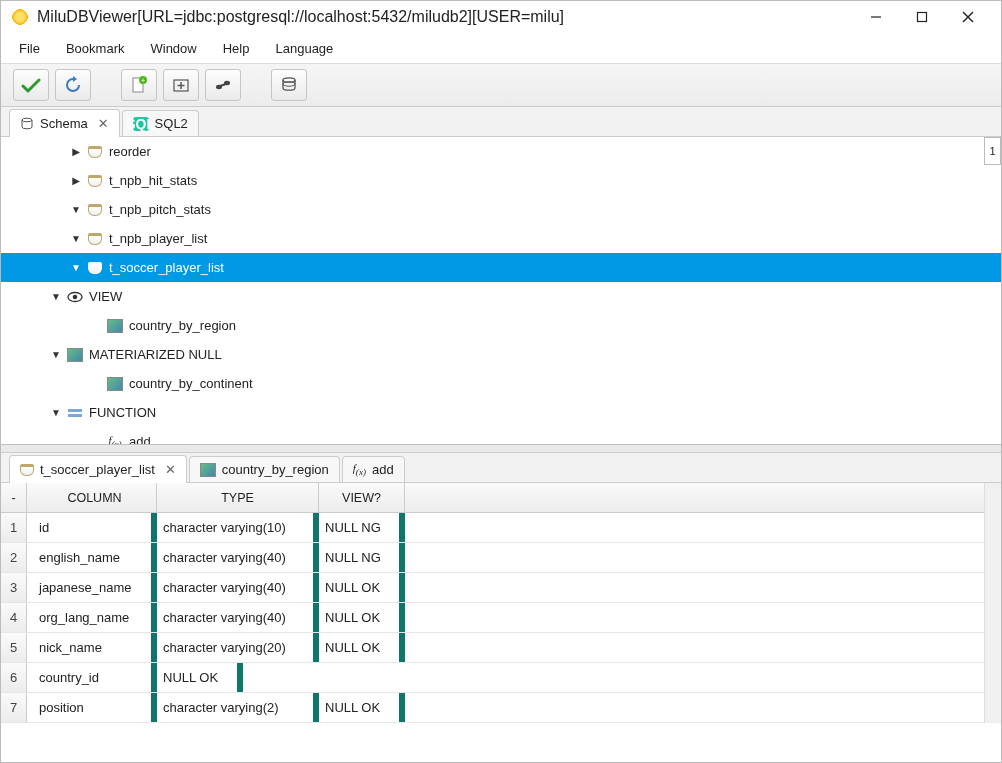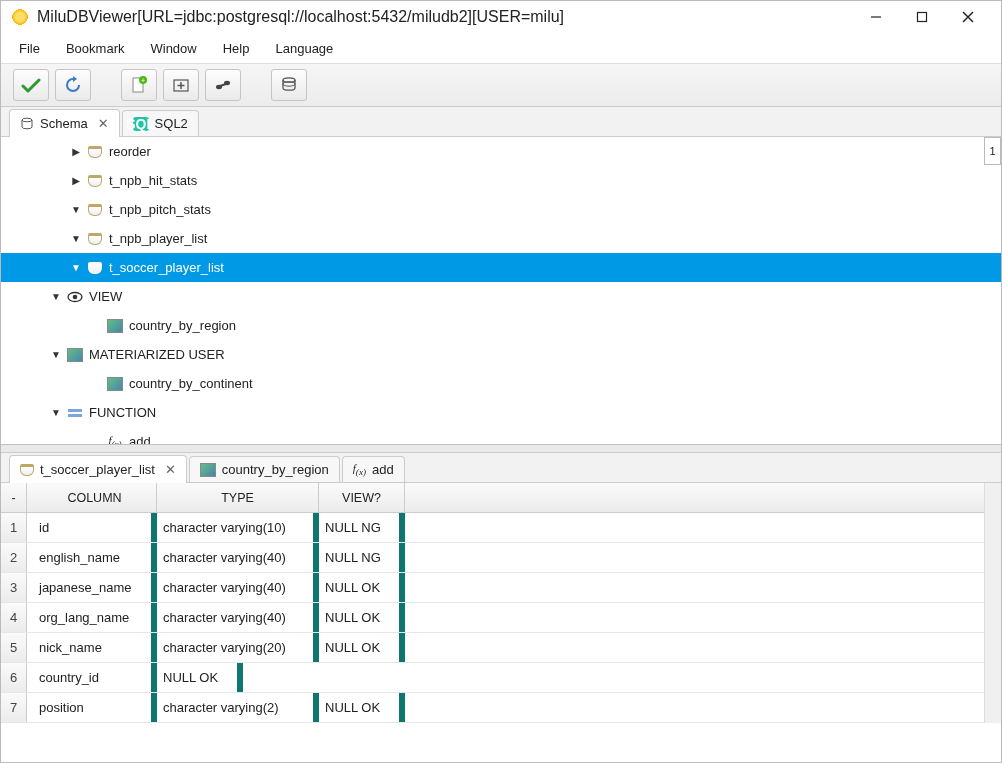--- a/index.html
+++ b/index.html
@@ -211,21 +211,21 @@
           <span class="pic-icon"></span>
         </span>
         <span>country_by_region</span>
       </div>
       <div class="tree-row">
         <span class="indent" style="width: 34px;"></span>
         <span class="tri">▼</span>
         <span class="node-icon">
           <span class="pic-icon"></span>
         </span>
-        <span>MATERIARIZED USER</span>
+        <span>MATERIARIZED NULL</span>
       </div>
       <div class="tree-row">
         <span class="indent" style="width: 74px;"></span>
         <span class="tri"></span>
         <span class="node-icon">
           <span class="pic-icon"></span>
         </span>
         <span>country_by_continent</span>
       </div>
       <div class="tree-row">

